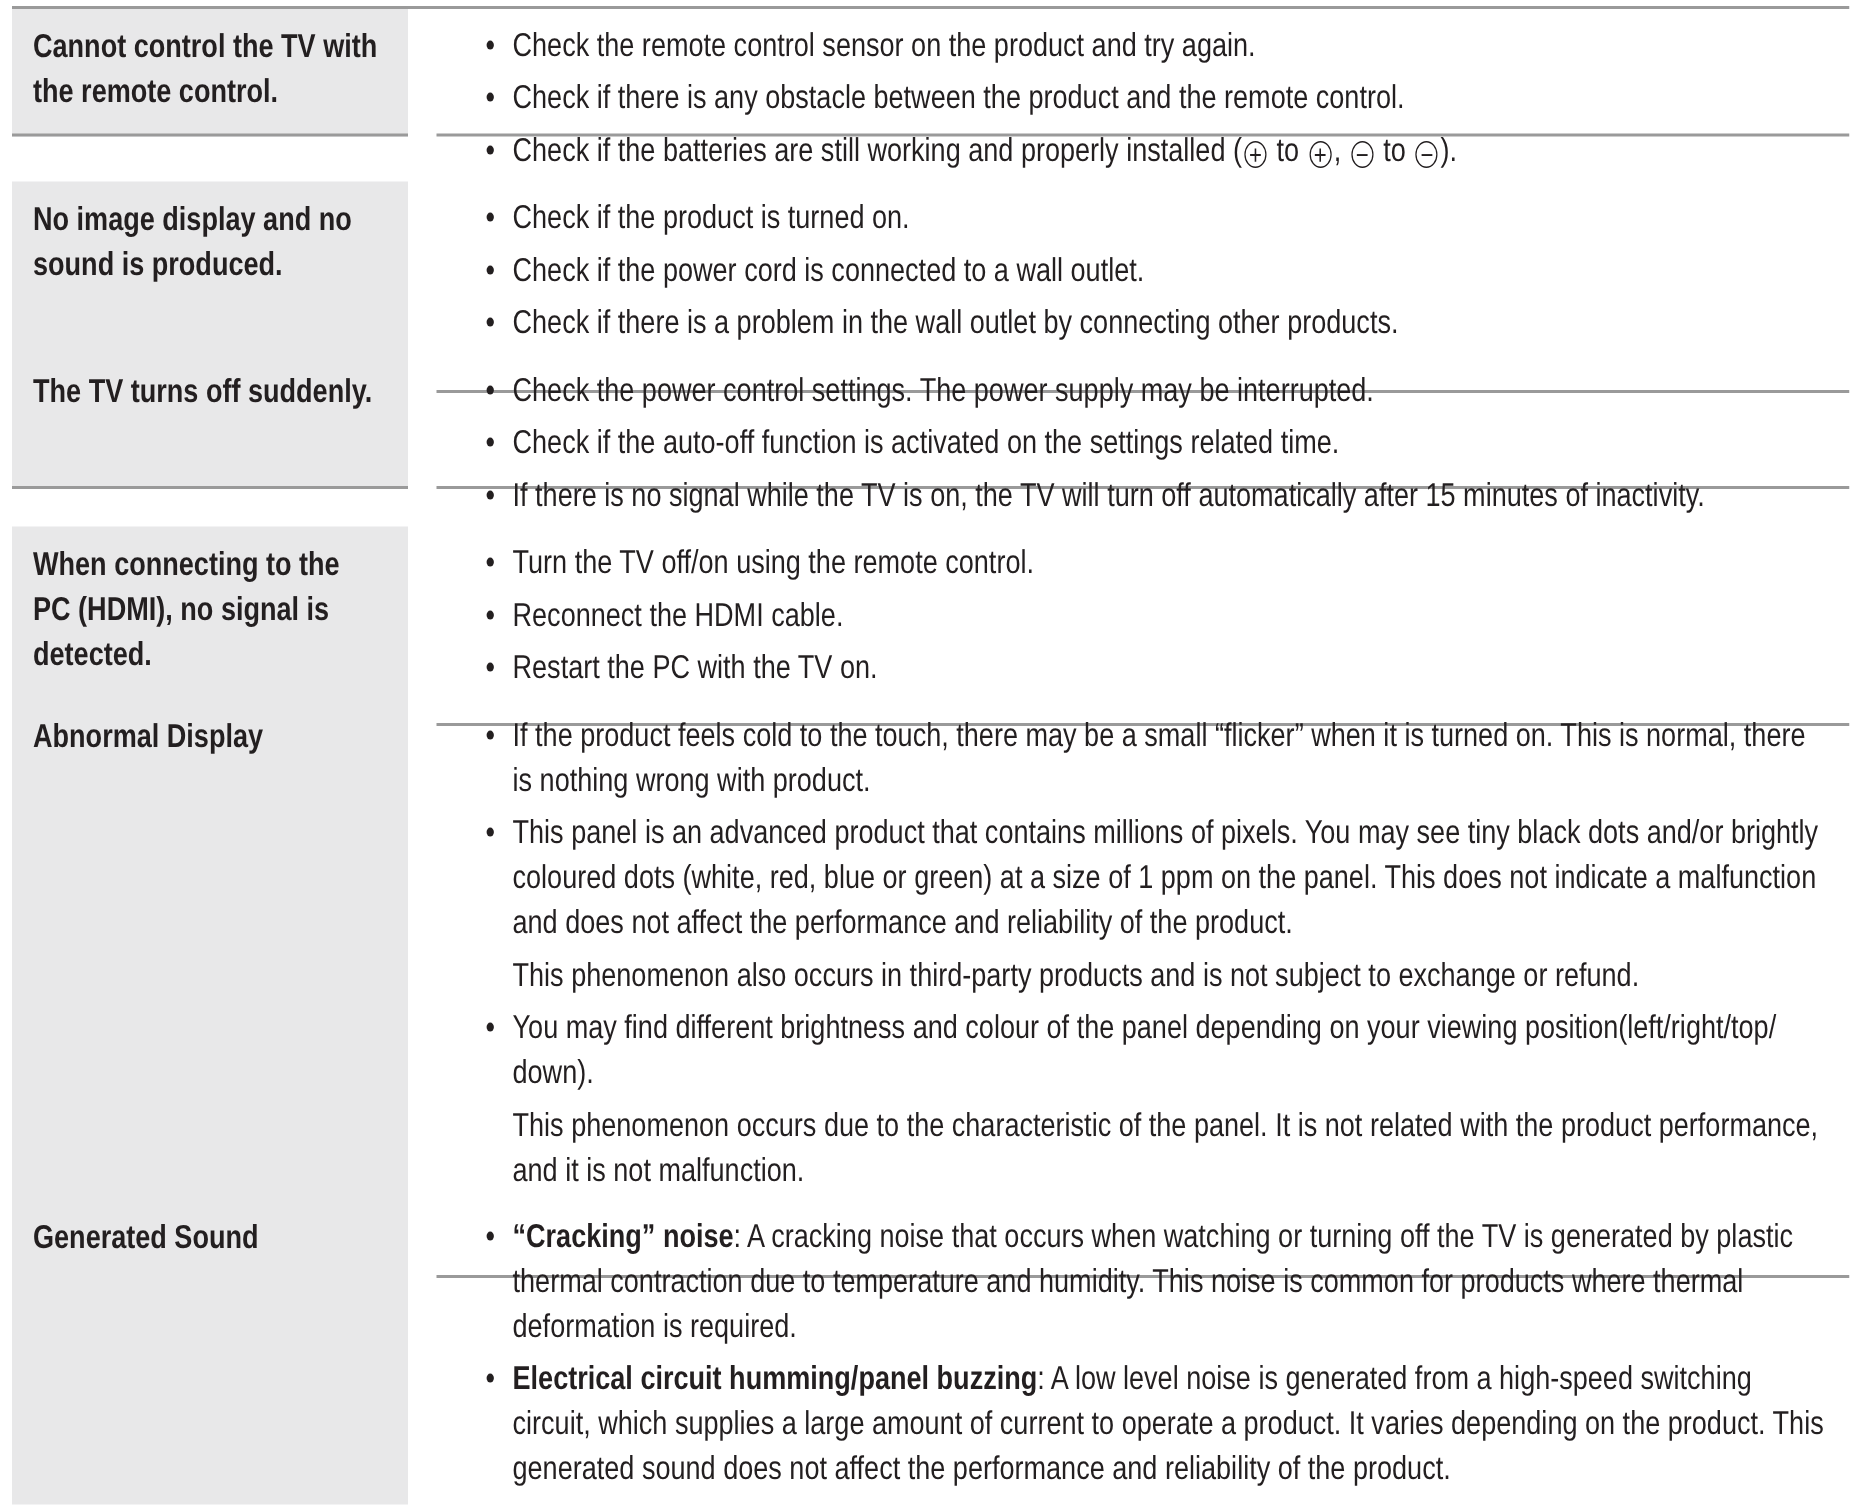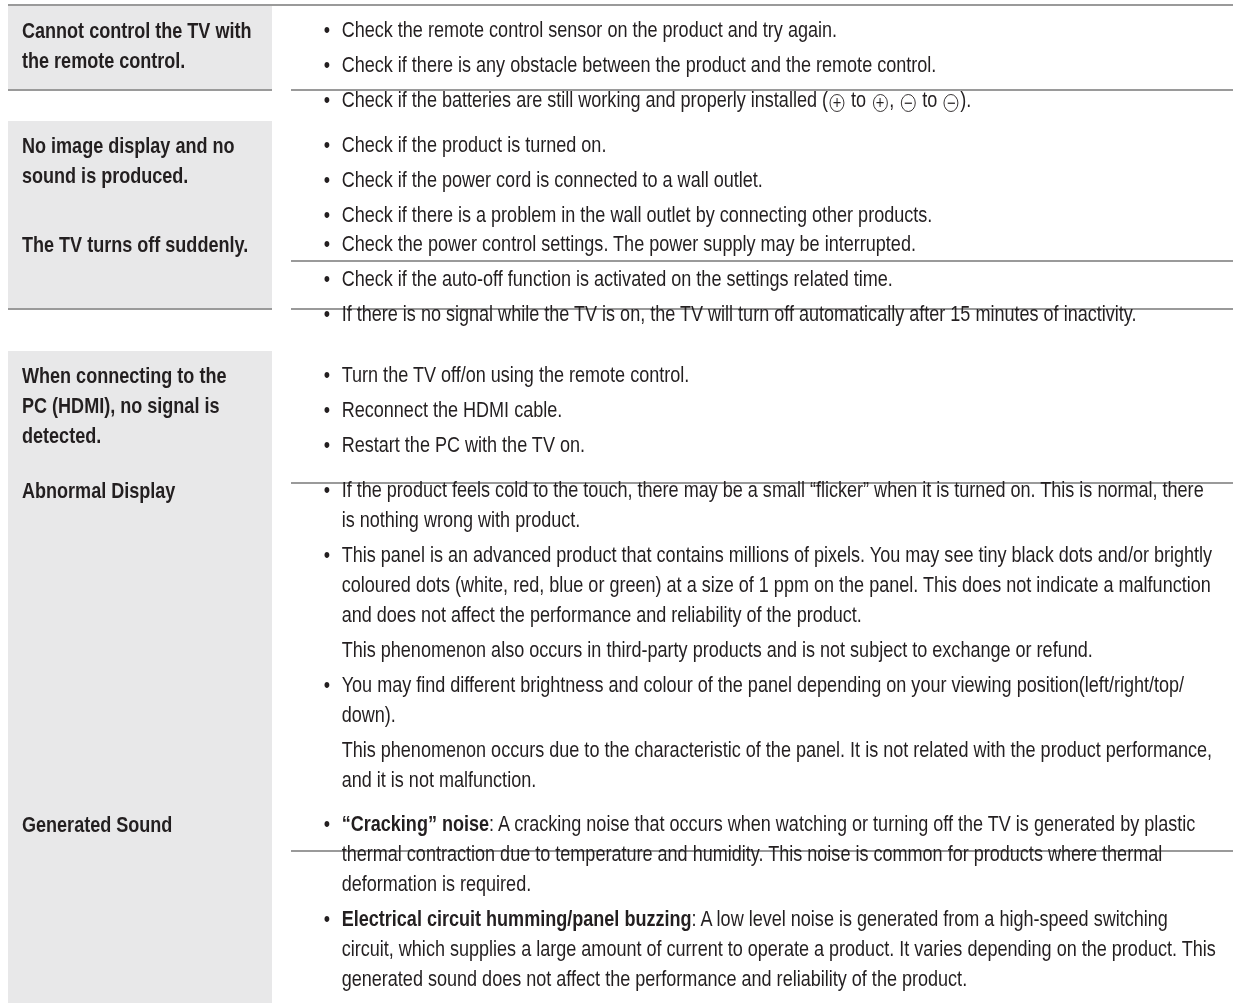--- a/index.html
+++ b/index.html
@@ -42,21 +42,21 @@
   <div class="left-rule"></div>
   <div class="right-rule"></div>
   <div class="title" style="width:290px;">No image display and no sound is produced.</div>
   <div class="items">
     <div class="item"><span class="bullet">•</span><span>Check if the product is turned on.</span></div>
     <div class="item"><span class="bullet">•</span><span>Check if the power cord is connected to a wall outlet.</span></div>
     <div class="item"><span class="bullet">•</span><span>Check if there is a problem in the wall outlet by connecting other products.</span></div>
   </div>
 </div>
 
-<div class="row" style="top:220px;height:90px;">
+<div class="row" style="top:236px;height:90px;">
   <div class="left"></div>
   <div class="left-rule"></div>
   <div class="right-rule"></div>
   <div class="title" style="width:320px;">The TV turns off suddenly.</div>
   <div class="items">
     <div class="item"><span class="bullet">•</span><span>Check the power control settings. The power supply may be interrupted.</span></div>
     <div class="item"><span class="bullet">•</span><span>Check if the auto-off function is activated on the settings related time.</span></div>
     <div class="item"><span class="bullet">•</span><span>If there is no signal while the TV is on, the TV will turn off automatically after 15 minutes of inactivity.</span></div>
   </div>
 </div>

